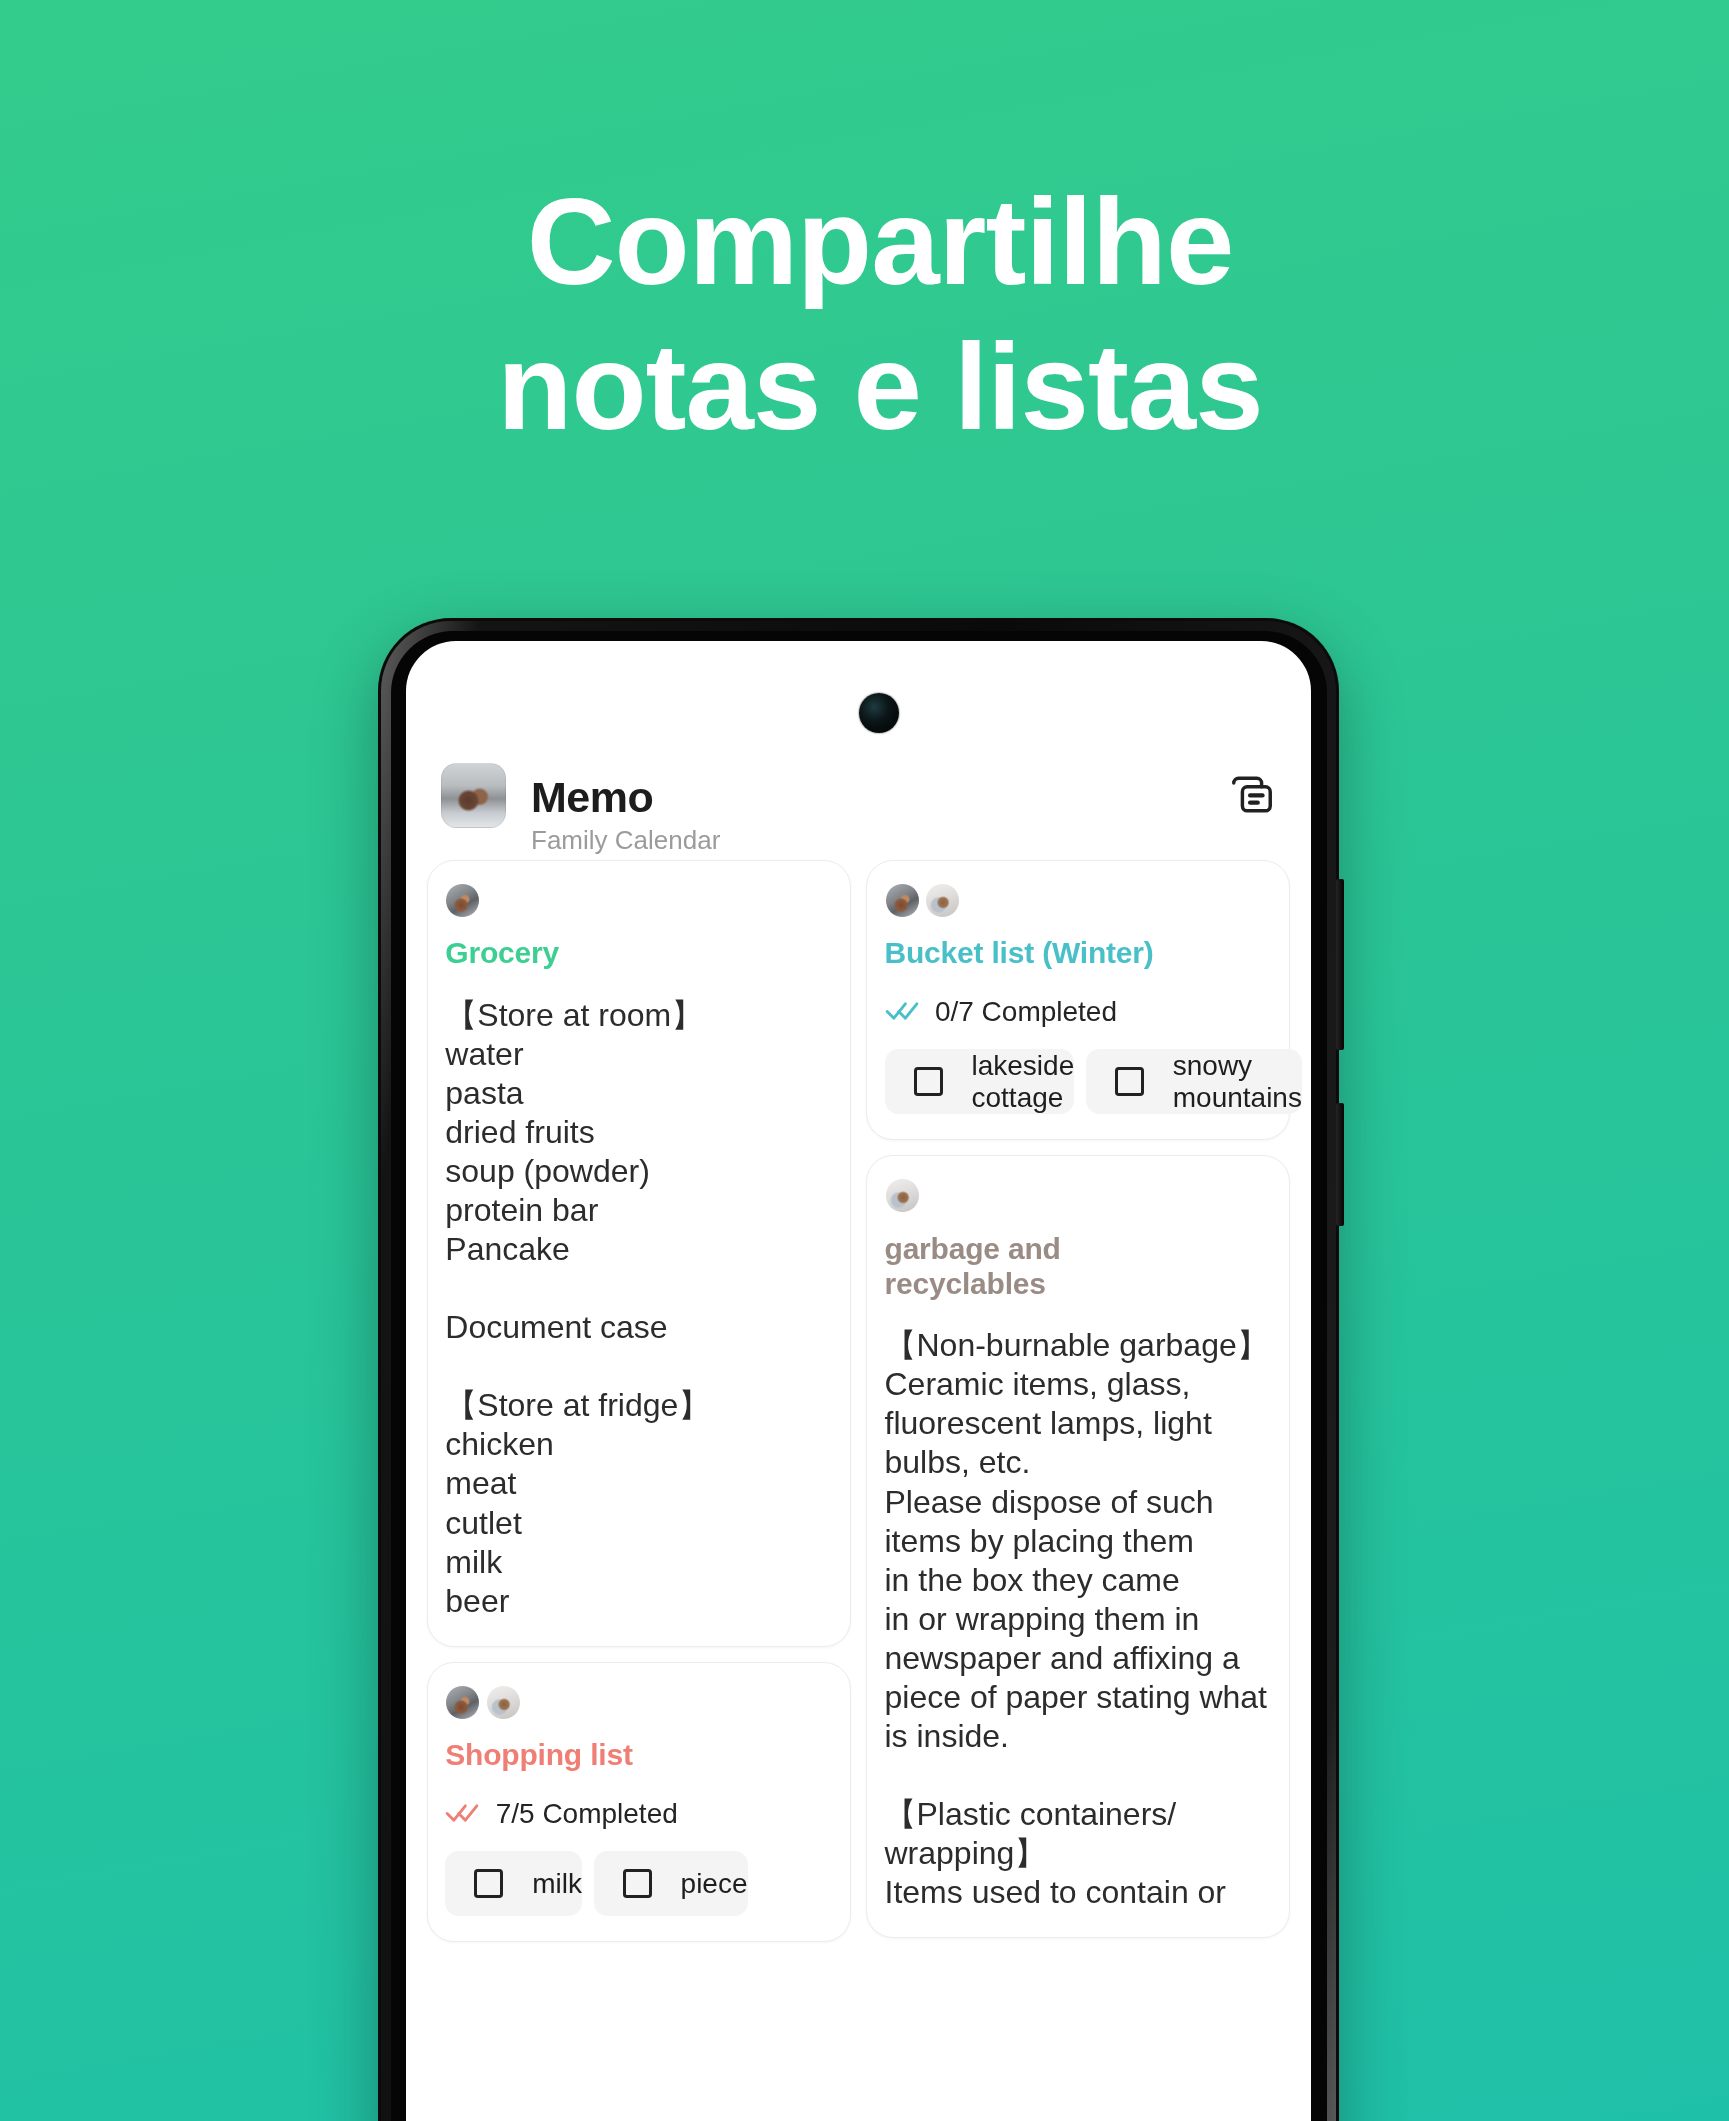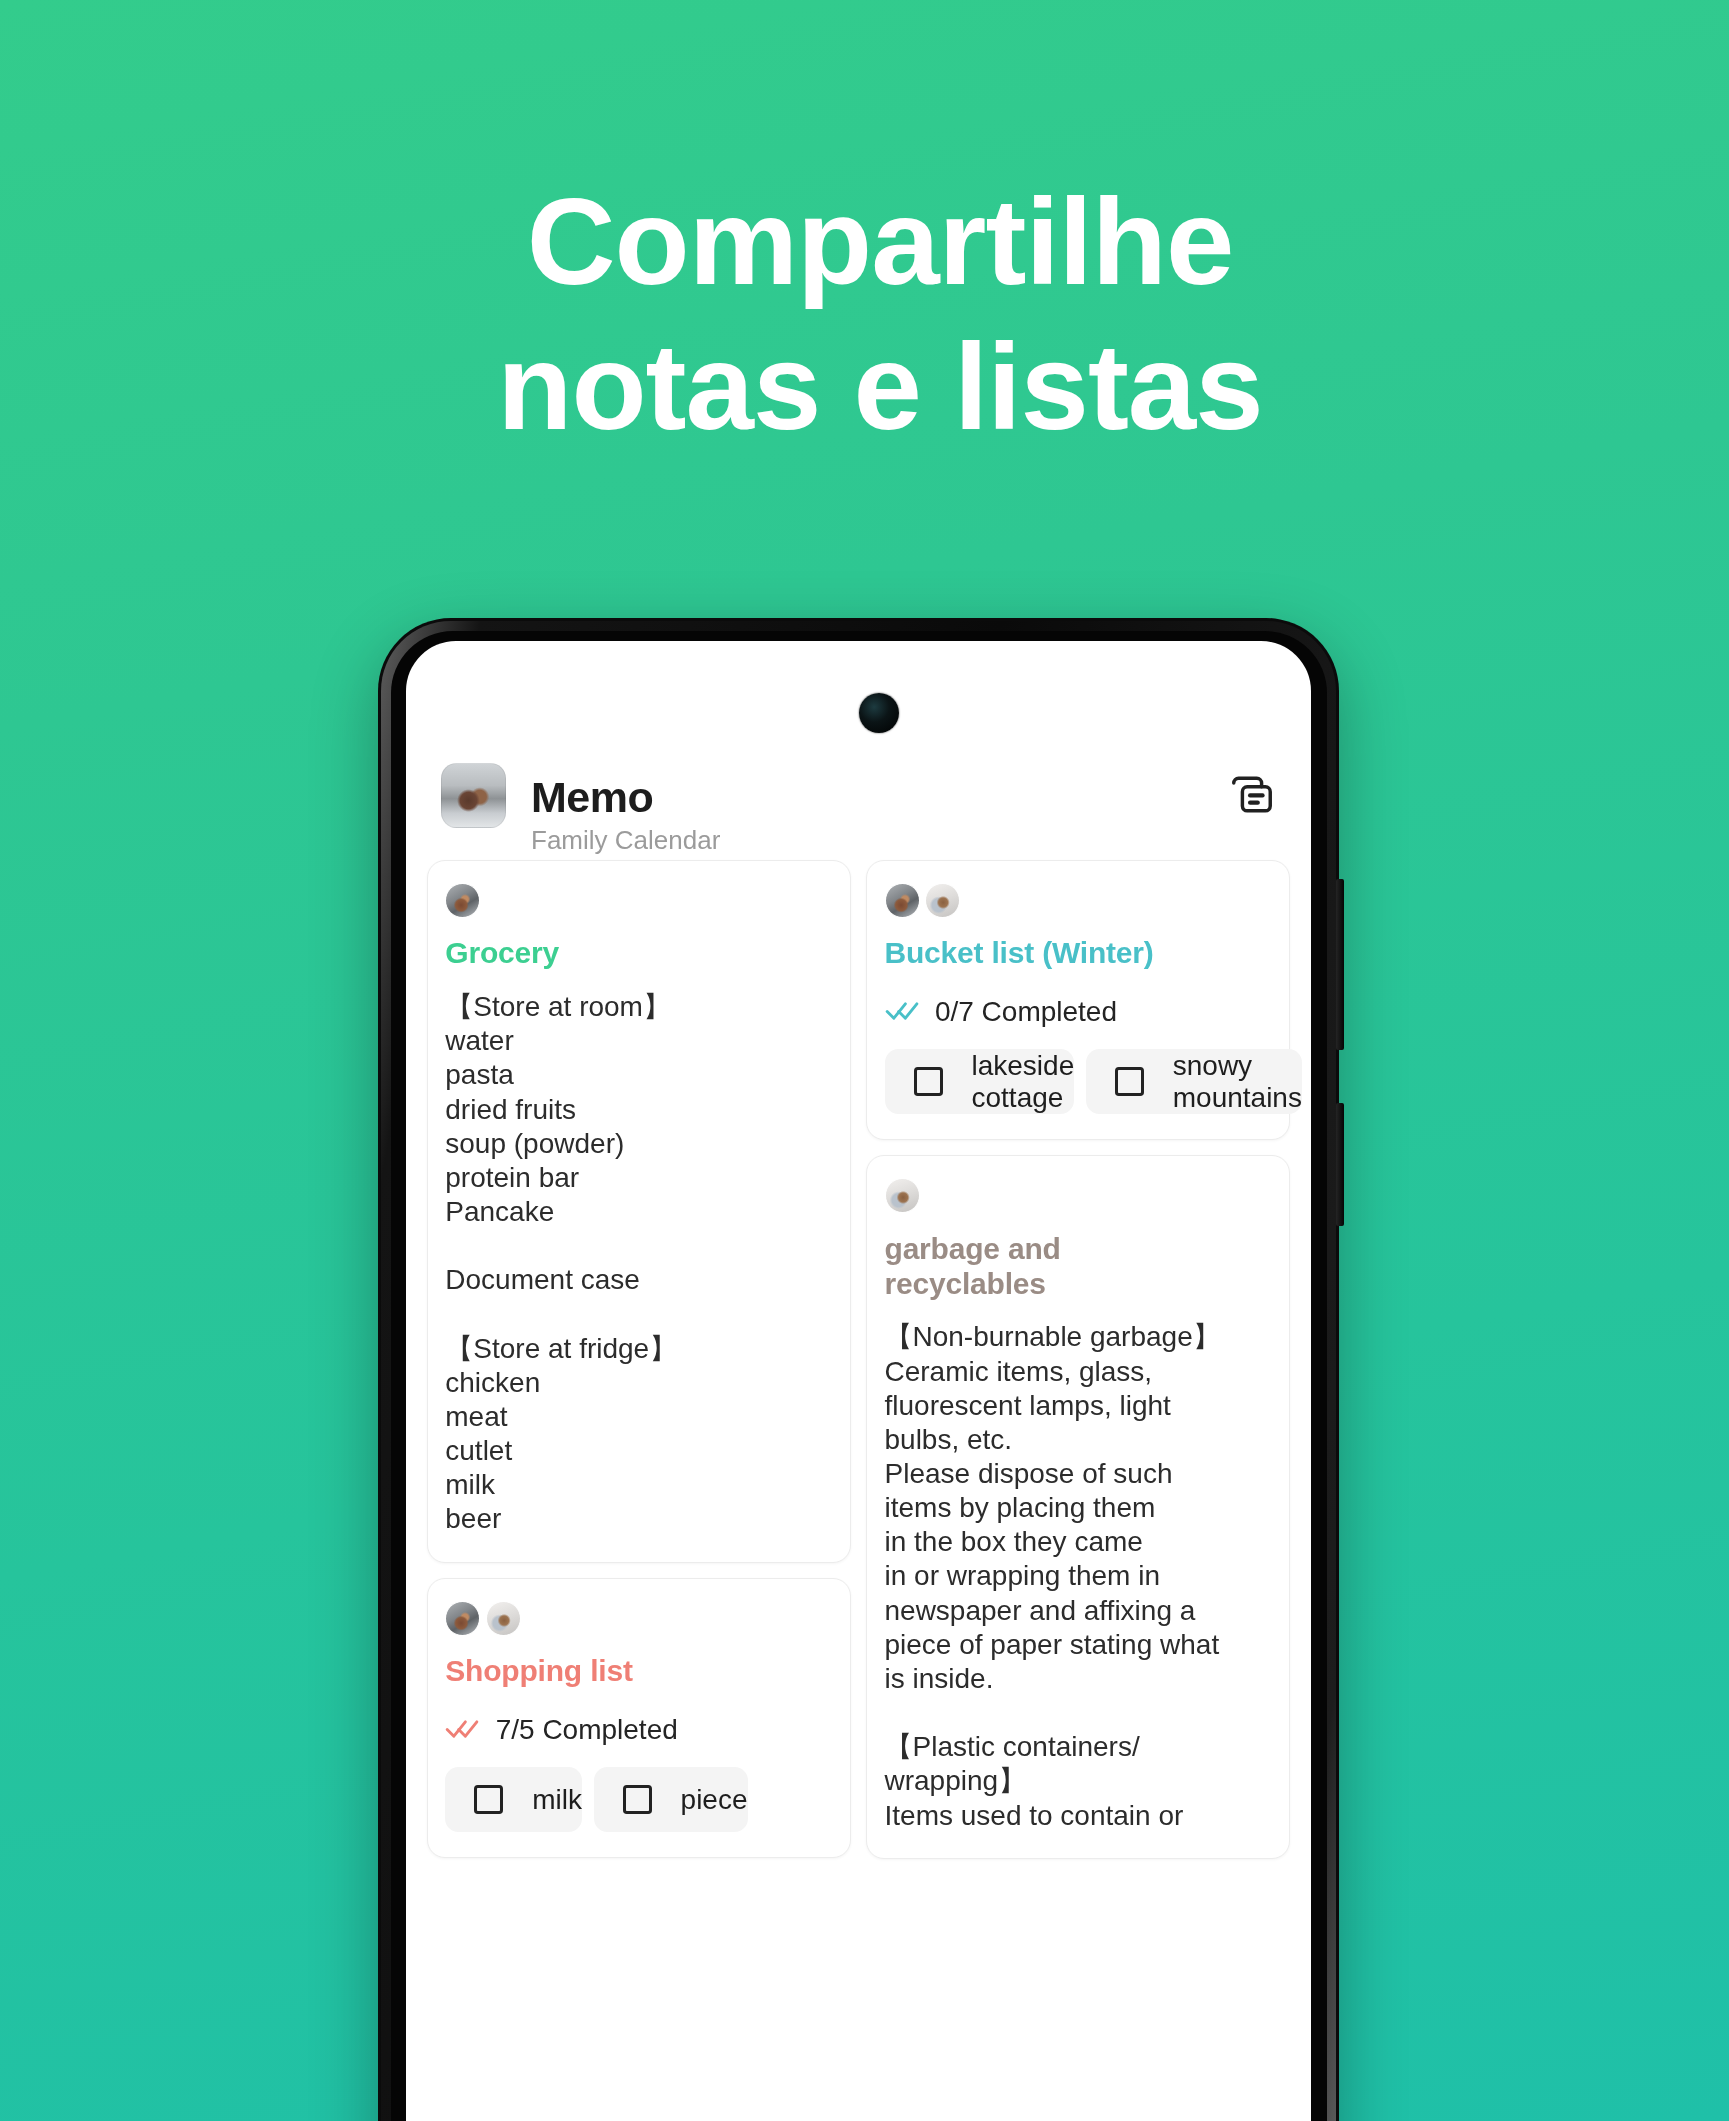--- a/index.html
+++ b/index.html
@@ -134,21 +134,21 @@
     height: 1376px;
     display: flex;
     gap: 15.4px;
     padding: 0 21px;
   }
   .col { flex: 1 1 0; display: flex; flex-direction: column; gap: 15.4px; min-width: 0; }
 
   .card {
     background: #ffffff;
     border: 1px solid #ececec;
-    border-radius: 18px;
+    border-radius: 27px;
     padding: 21px 17.3px 25px 17.3px;
     box-shadow: 0 1px 2.9px rgba(0,0,0,0.045);
   }
 
   .avatar-row { display: flex; align-items: center; height: 37px; }
   .avatar-sm {
     width: 35px; height: 35px;
     border-radius: 50%;
     border: 1.9px solid #fff;
   }
@@ -168,22 +168,22 @@
 
   .card-title {
     font-size: 30px;
     font-weight: bold;
     margin-top: 17.3px;
     line-height: 1.16;
     letter-spacing: -0.2px;
   }
 
   .note-body {
-    margin-top: 19px;
-    font-size: 28px;
+    margin-top: 25px;
+    font-size: 32px;
     line-height: 1.22;
     color: #2c2c2c;
     white-space: pre-line;
   }
 
   .completed-row {
     display: flex;
     align-items: center;
     margin-top: 25px;
     gap: 15.4px;

